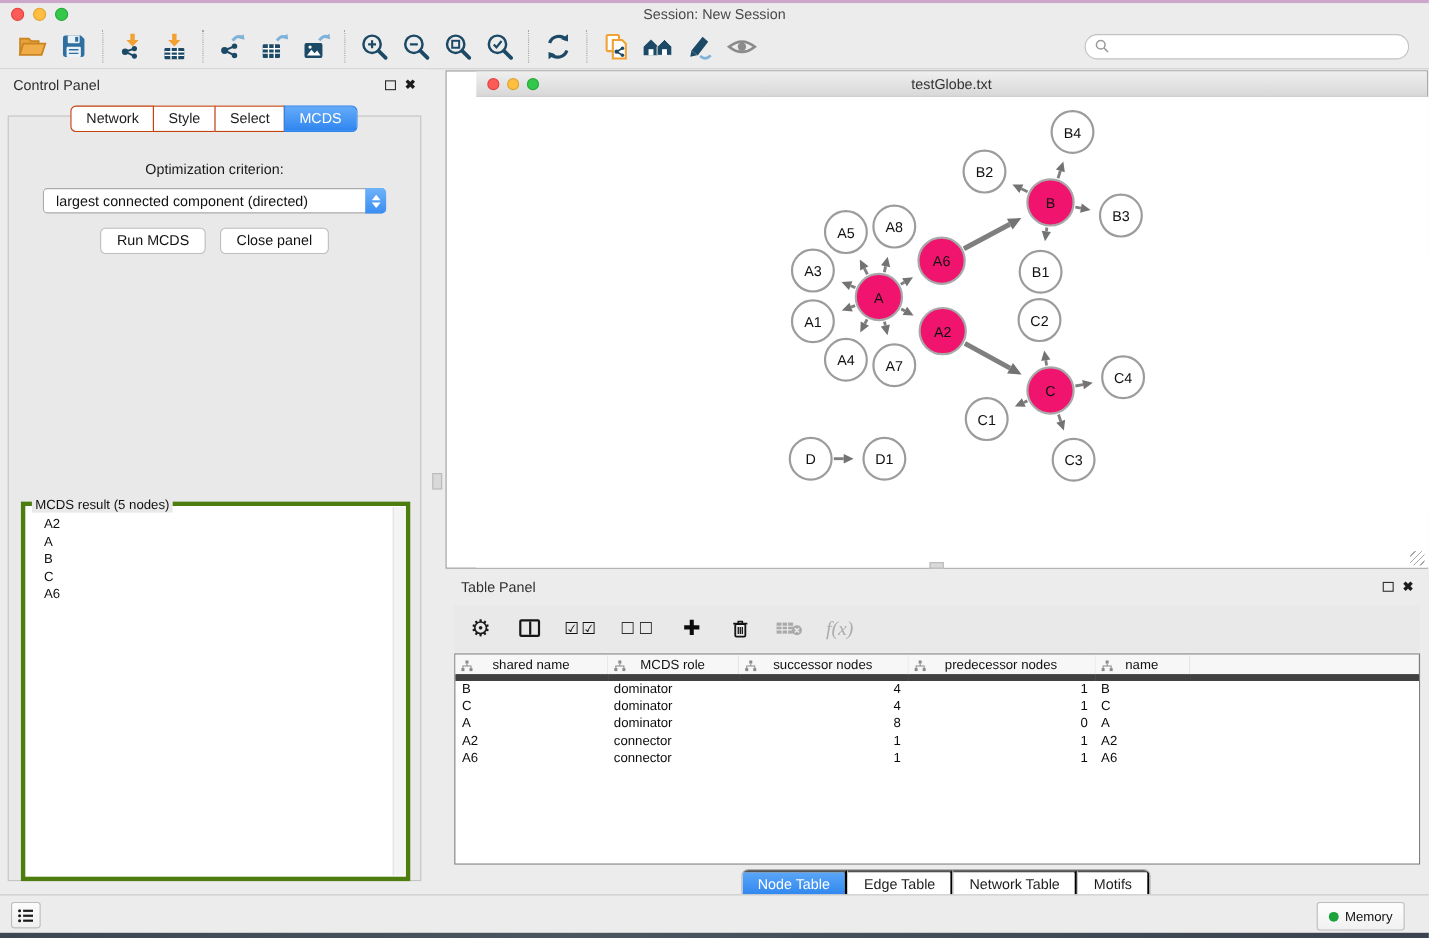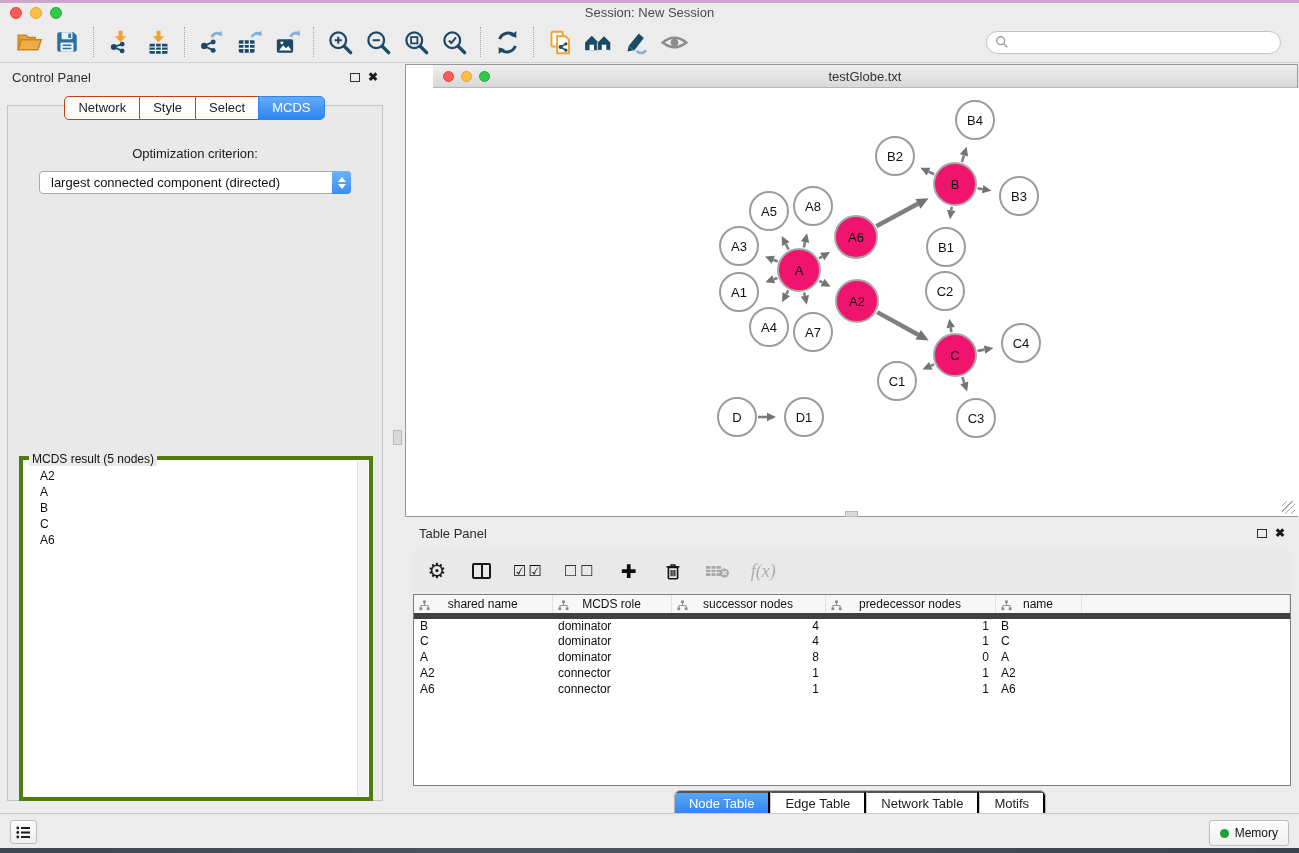--- a/index.html
+++ b/index.html
@@ -117,21 +117,21 @@
   .seg-tab { padding:3px 14px 4px; font-size:13px; color:#1d1d1d; border-left:1px solid #C9C9C9; background:#fff; }
   .seg-tab:first-child { border-left:none; }
   .seg-tab.active { background:linear-gradient(#5AA6F7,#2E85EF); color:#fff; }
 
   
   .footer { position:absolute; left:0; top:813px; width:1299px; height:35px; background:#ECECEC;
             border-top:1px solid #C9C9C9; }
   .list-btn { position:absolute; left:10px; top:6px; width:27px; height:24px;
               background:linear-gradient(#FCFCFC,#EFEFEF); border:1px solid #BDBDBD; border-radius:3px;
               display:flex; align-items:center; justify-content:center; }
-  .memory-btn { position:absolute; right:10px; top:6px; height:24px; padding:12px 10px;
+  .memory-btn { position:absolute; right:22px; top:6px; height:24px; padding:12px 10px;
                 background:linear-gradient(#FDFDFD,#F1F1F1); border:1px solid #BDBDBD; border-radius:3px;
                 display:flex; align-items:center; gap:6px; font-size:12px; color:#111; }
   .memdot { width:9px; height:9px; border-radius:50%; background:#1BA23A; display:inline-block; }
 </style>
 </head>
 <body>
 
 <div class="strip-top"></div>
 
 <div class="titlebar">
@@ -298,20 +298,24 @@
       <button class="cp-tab active">MCDS</button>
     </div>
   <div class="cp-body">
     <div class="opt-label">Optimization criterion:</div>
     <div class="dropdown">
       <span class="dd-text">largest connected component (directed)</span>
       <span class="dd-stepper">
         <span class="dd-up"></span>
           <span class="dd-down"></span>
       </span>
+    </div>
+    <div class="cp-buttons">
+      <button class="wbtn">Run MCDS</button>
+      <button class="wbtn">Close panel</button>
     </div>
     <div class="result-box">
       <span class="result-title">MCDS result (5 nodes)</span>
       <ul class="result-list">
           <li>A2</li>
           <li>A</li>
           <li>B</li>
           <li>C</li>
           <li>A6</li>
         </ul>

